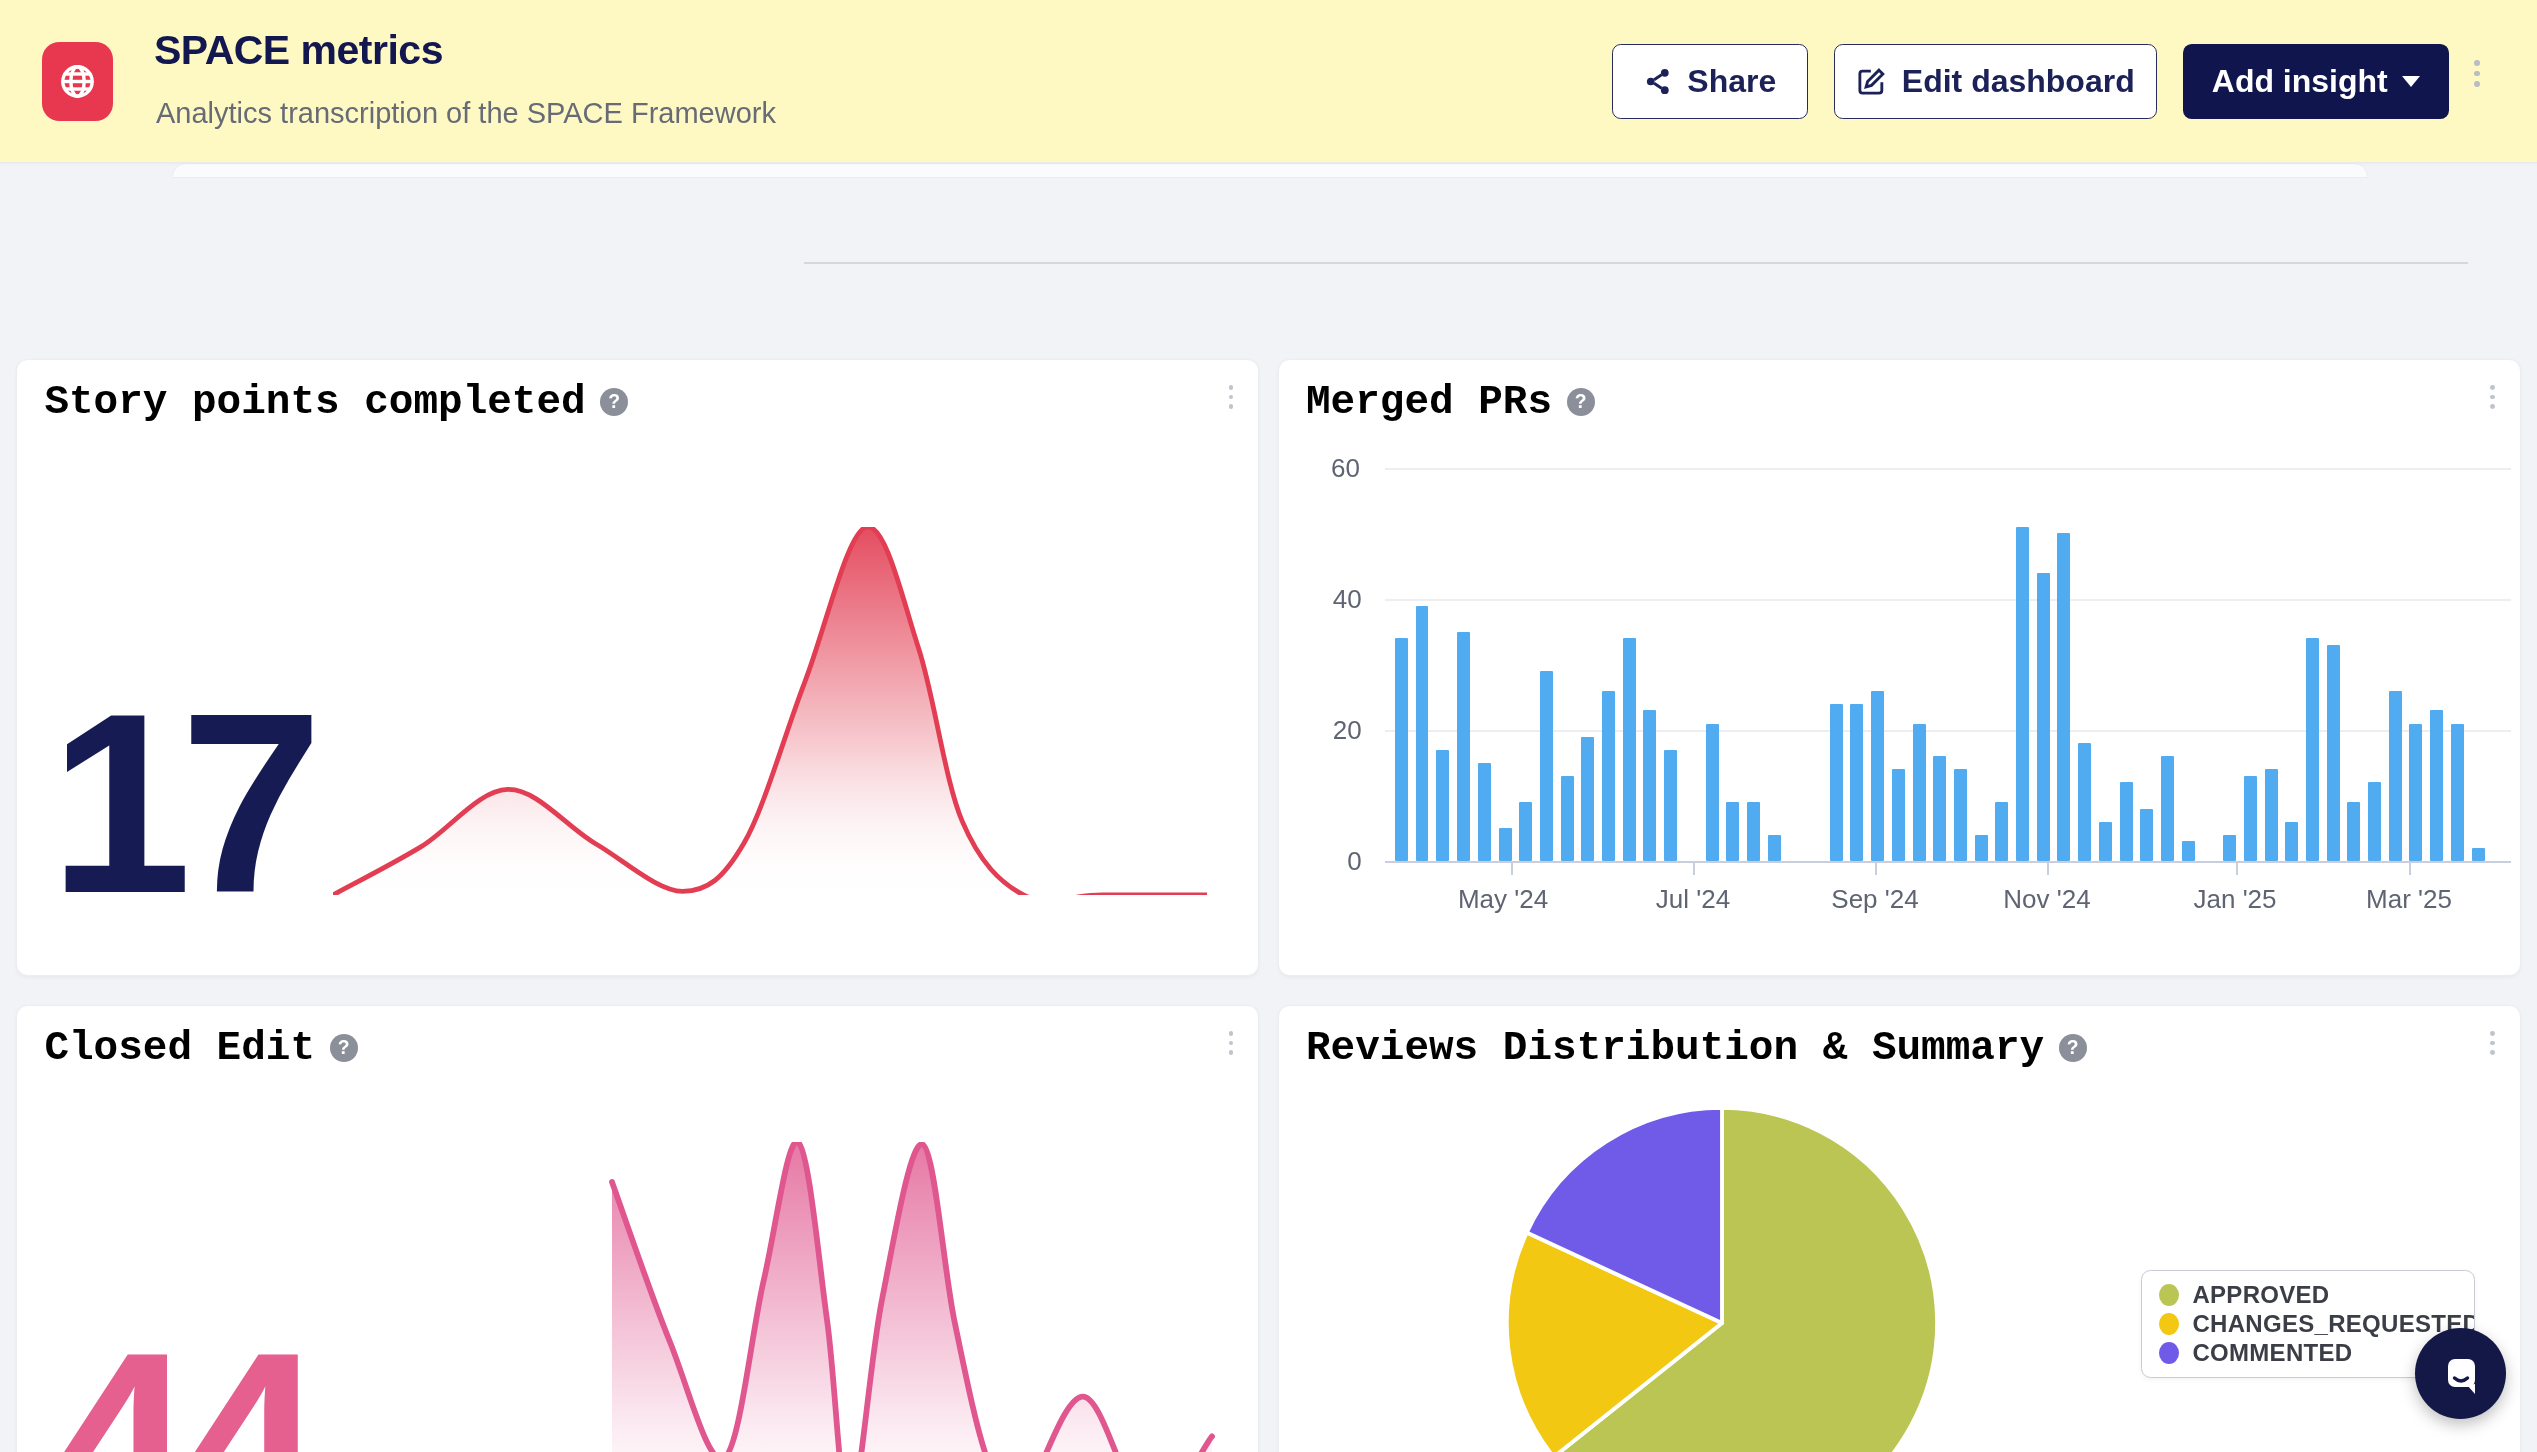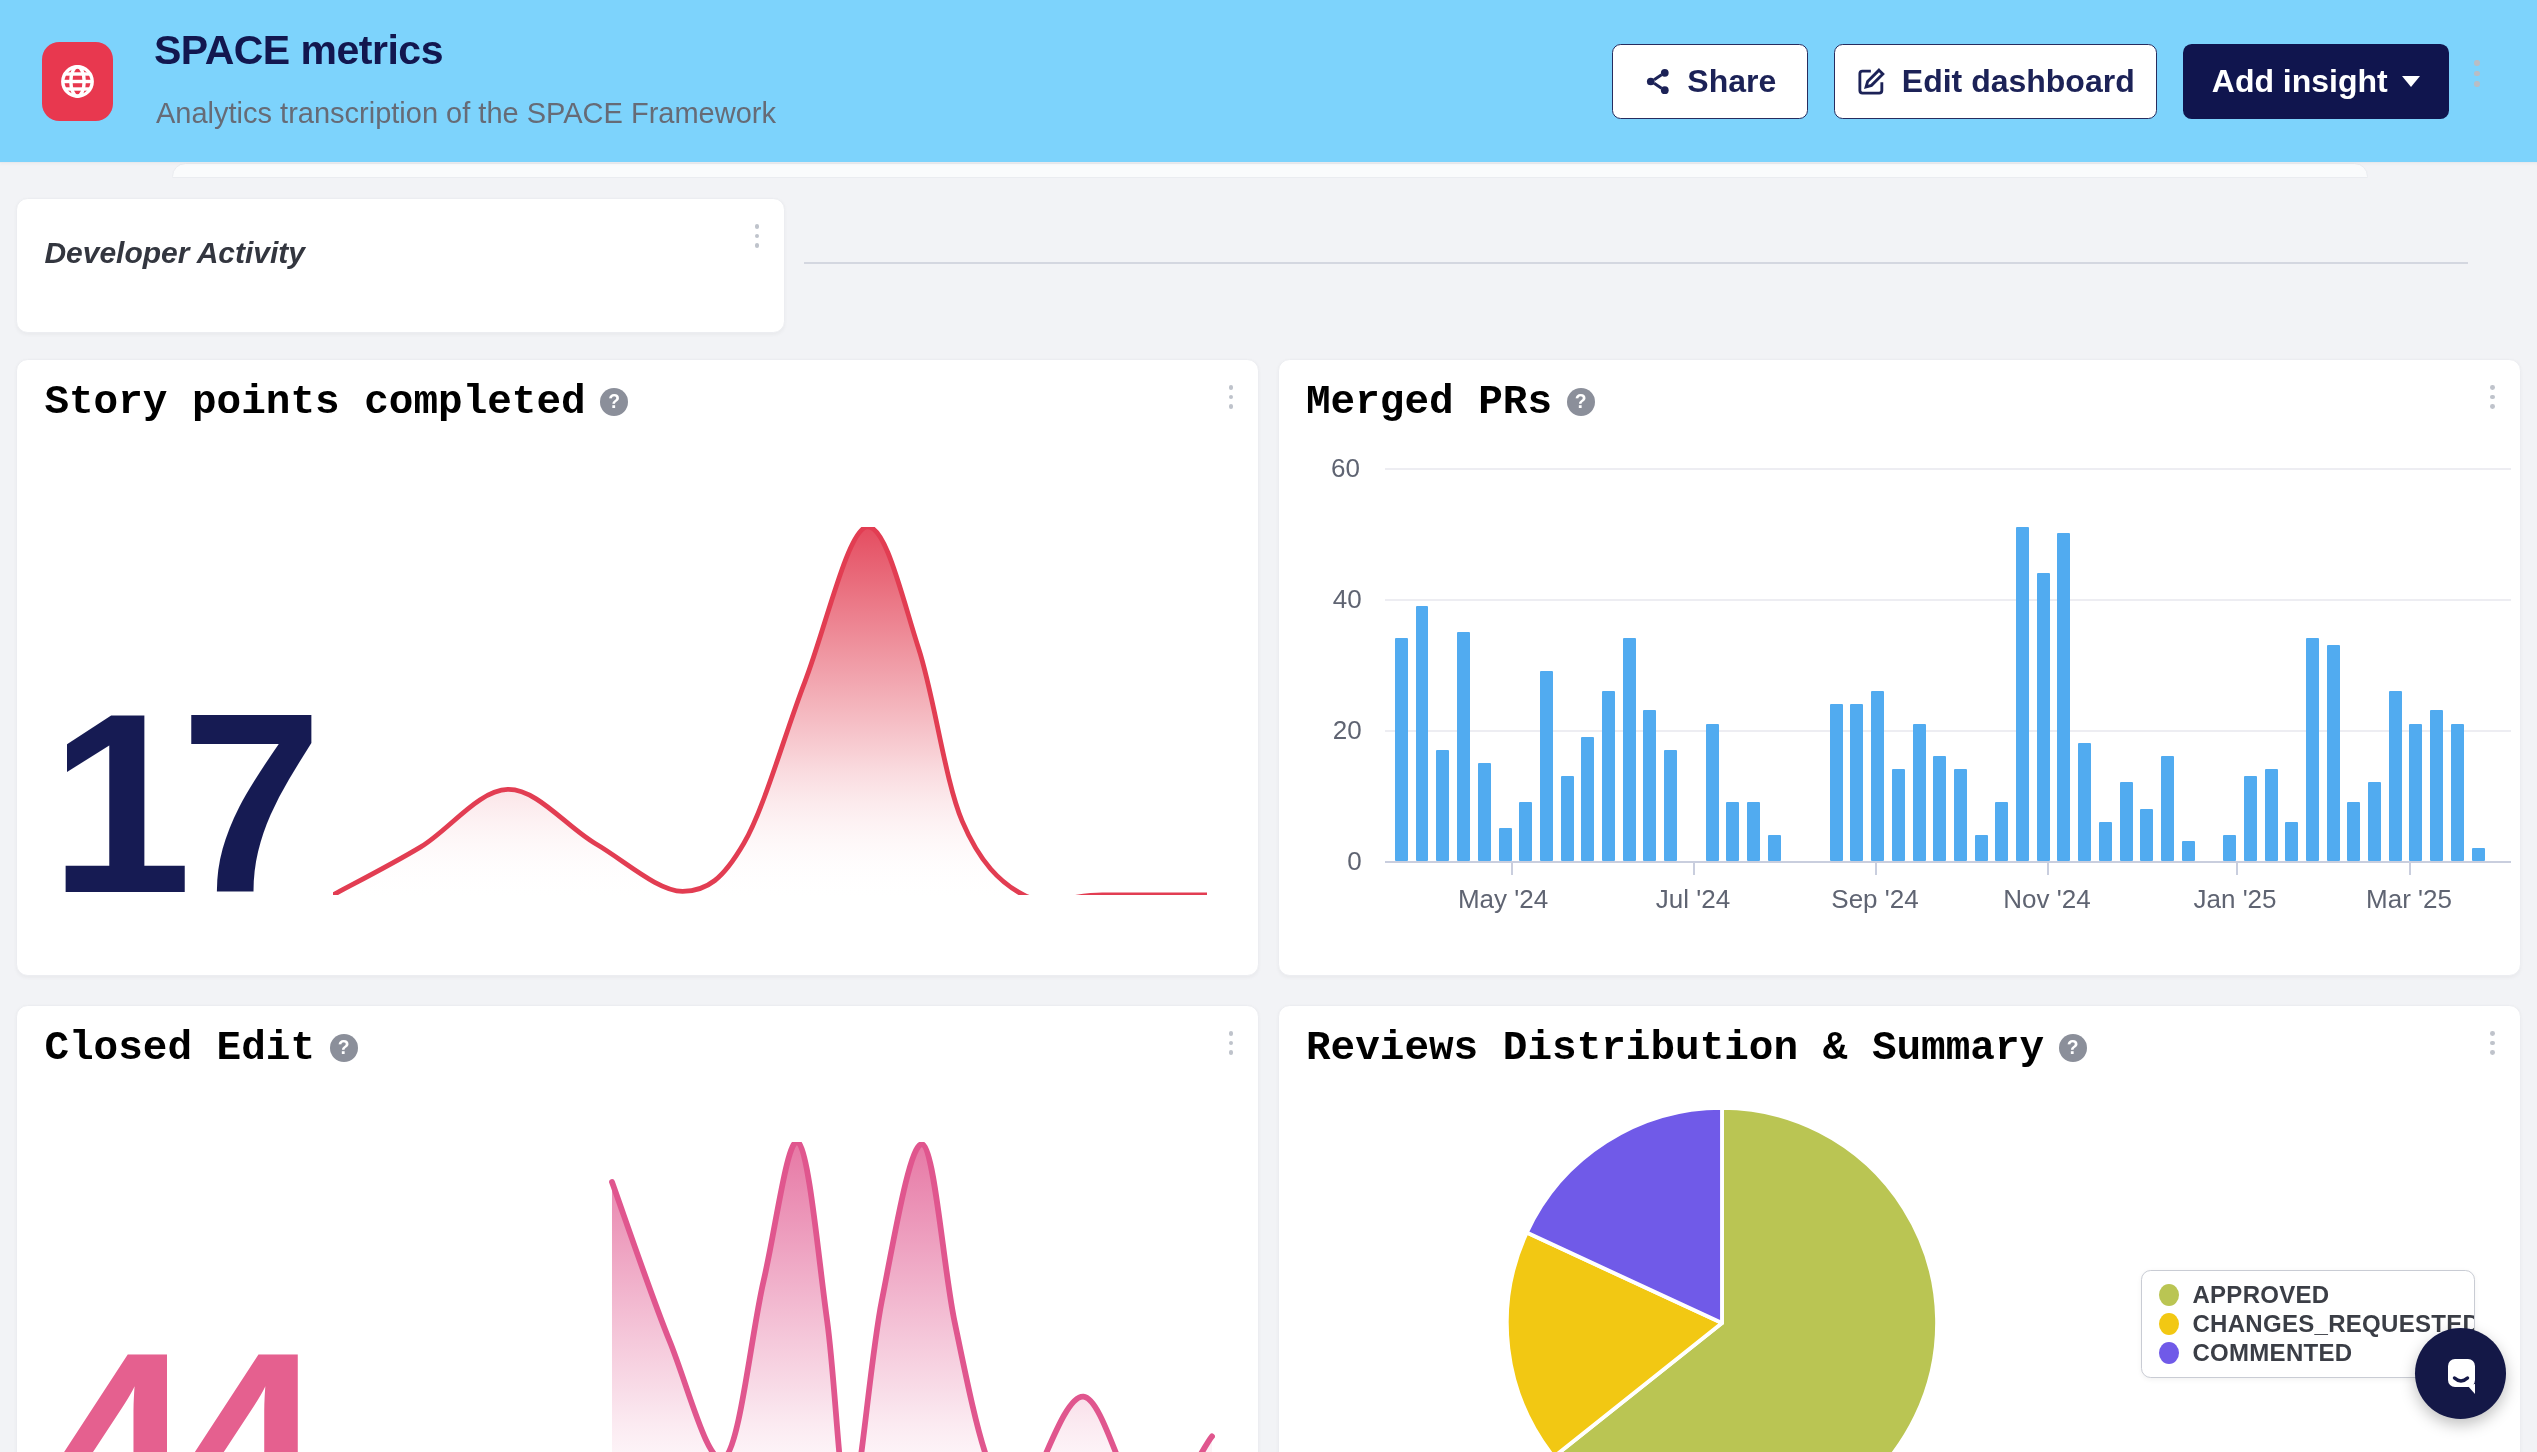--- a/index.html
+++ b/index.html
@@ -1,21 +1,21 @@
 <!DOCTYPE html>
 <html><head>
 <meta charset="utf-8">
 <style>
   html,body{margin:0;padding:0;}
   body{width:2538px;height:1452px;overflow:hidden;background:#f2f3f6;
        font-family:"Liberation Sans", sans-serif;}
   #page{position:relative;width:2538px;height:1452px;}
 
   
-  .header{position:absolute;left:0;top:0;width:2538px;height:162px;background:#7dd3fc;
+  .header{position:absolute;left:0;top:0;width:2538px;height:162px;background:#fef9c3;
           border-bottom:1px solid #e8e9ed;box-shadow:0 1.9px 2.9px rgba(0,0,0,.03);z-index:20;}
   .logo{position:absolute;left:42px;top:42px;width:71px;height:79px;border-radius:17.4px;
         display:flex;align-items:center;justify-content:center;}
   .h-title{position:absolute;left:154px;top:27px;font-size:41px;font-weight:700;color:#12174f;letter-spacing:-0.5px;}
   .h-sub{position:absolute;left:156px;top:97px;font-size:29px;color:#666b76;}
   .btn{position:absolute;top:44px;height:75px;box-sizing:border-box;border-radius:8.7px;
        display:flex;align-items:center;justify-content:center;gap:14.5px;
        font-size:32px;font-weight:600;color:#1c2257;background:#fff;border:1.9px solid #272c5e;cursor:pointer;}
   .btn-share{left:1612px;width:196px;}
   .btn-edit{left:1834px;width:323px;}
@@ -124,28 +124,20 @@
 
     <div class="dots header-dots">
         <i></i>
         <i></i>
         <i></i>
       </div>
   </div>
 
   <div class="strip"></div>
 
-  <div class="card dev-card">
-    <div class="dev-title">Developer Activity</div>
-    <div class="dots corner-dots">
-        <i></i>
-        <i></i>
-        <i></i>
-      </div>
-  </div>
   <div class="divider"></div>
 
   <div class="card story-card">
     <div class="card-head">
       <span class="card-title">Story points completed</span>
       <span class="help">?</span>
     </div>
     <div class="dots corner-dots">
         <i></i>
         <i></i>

